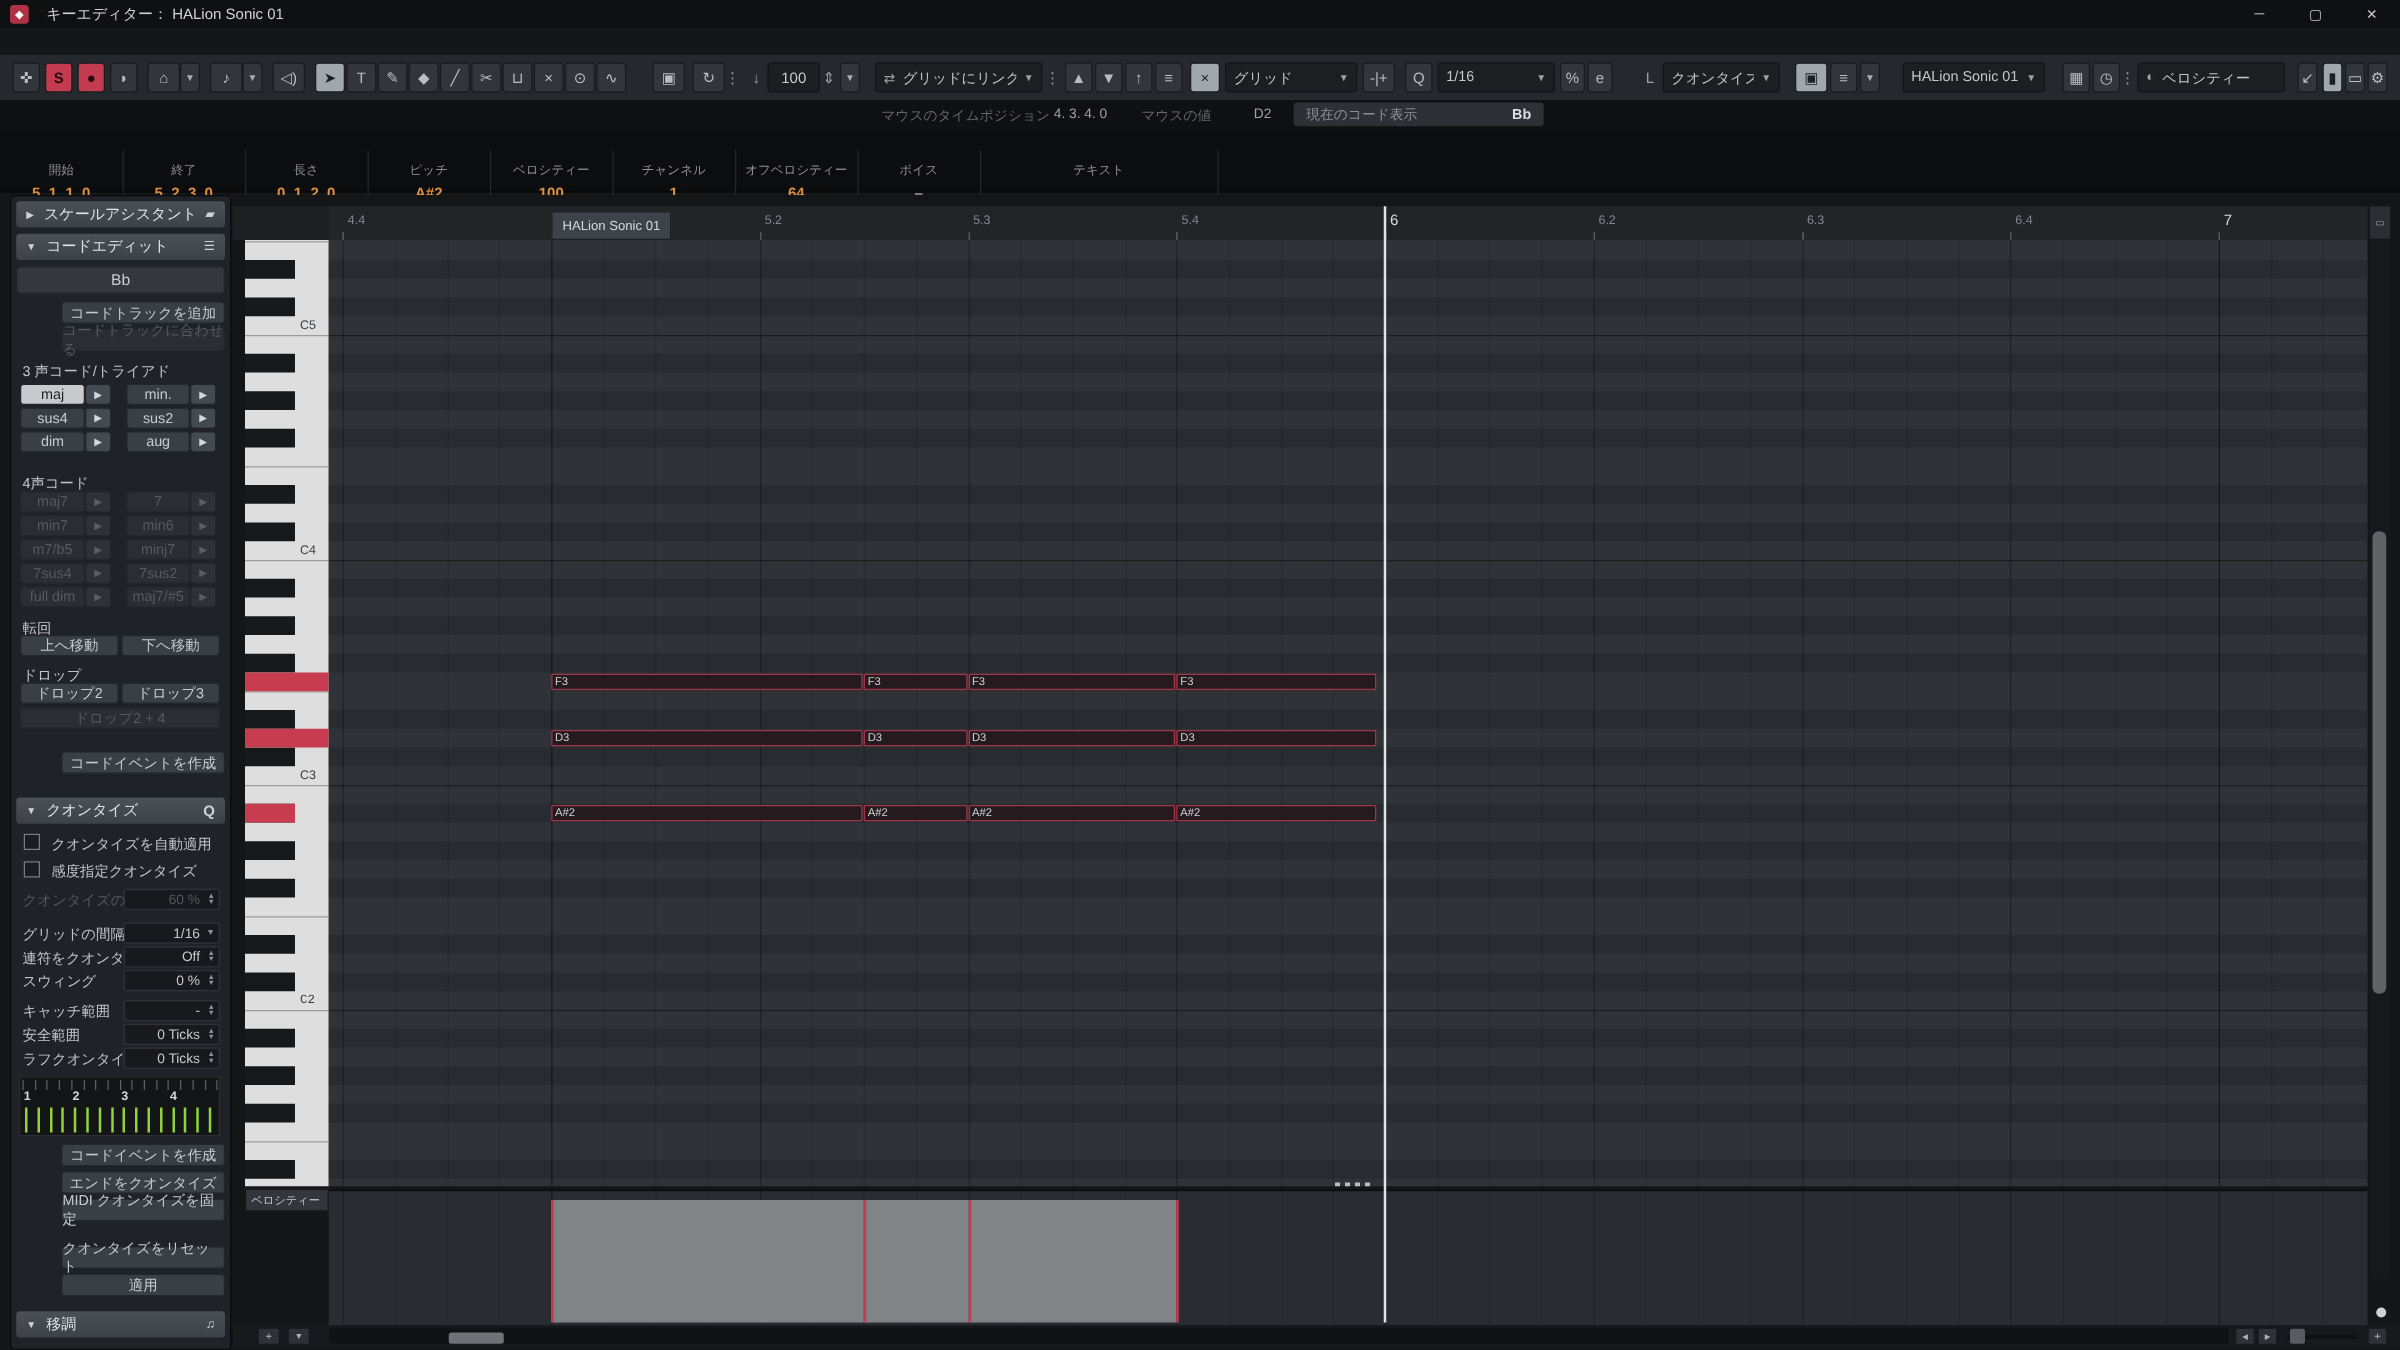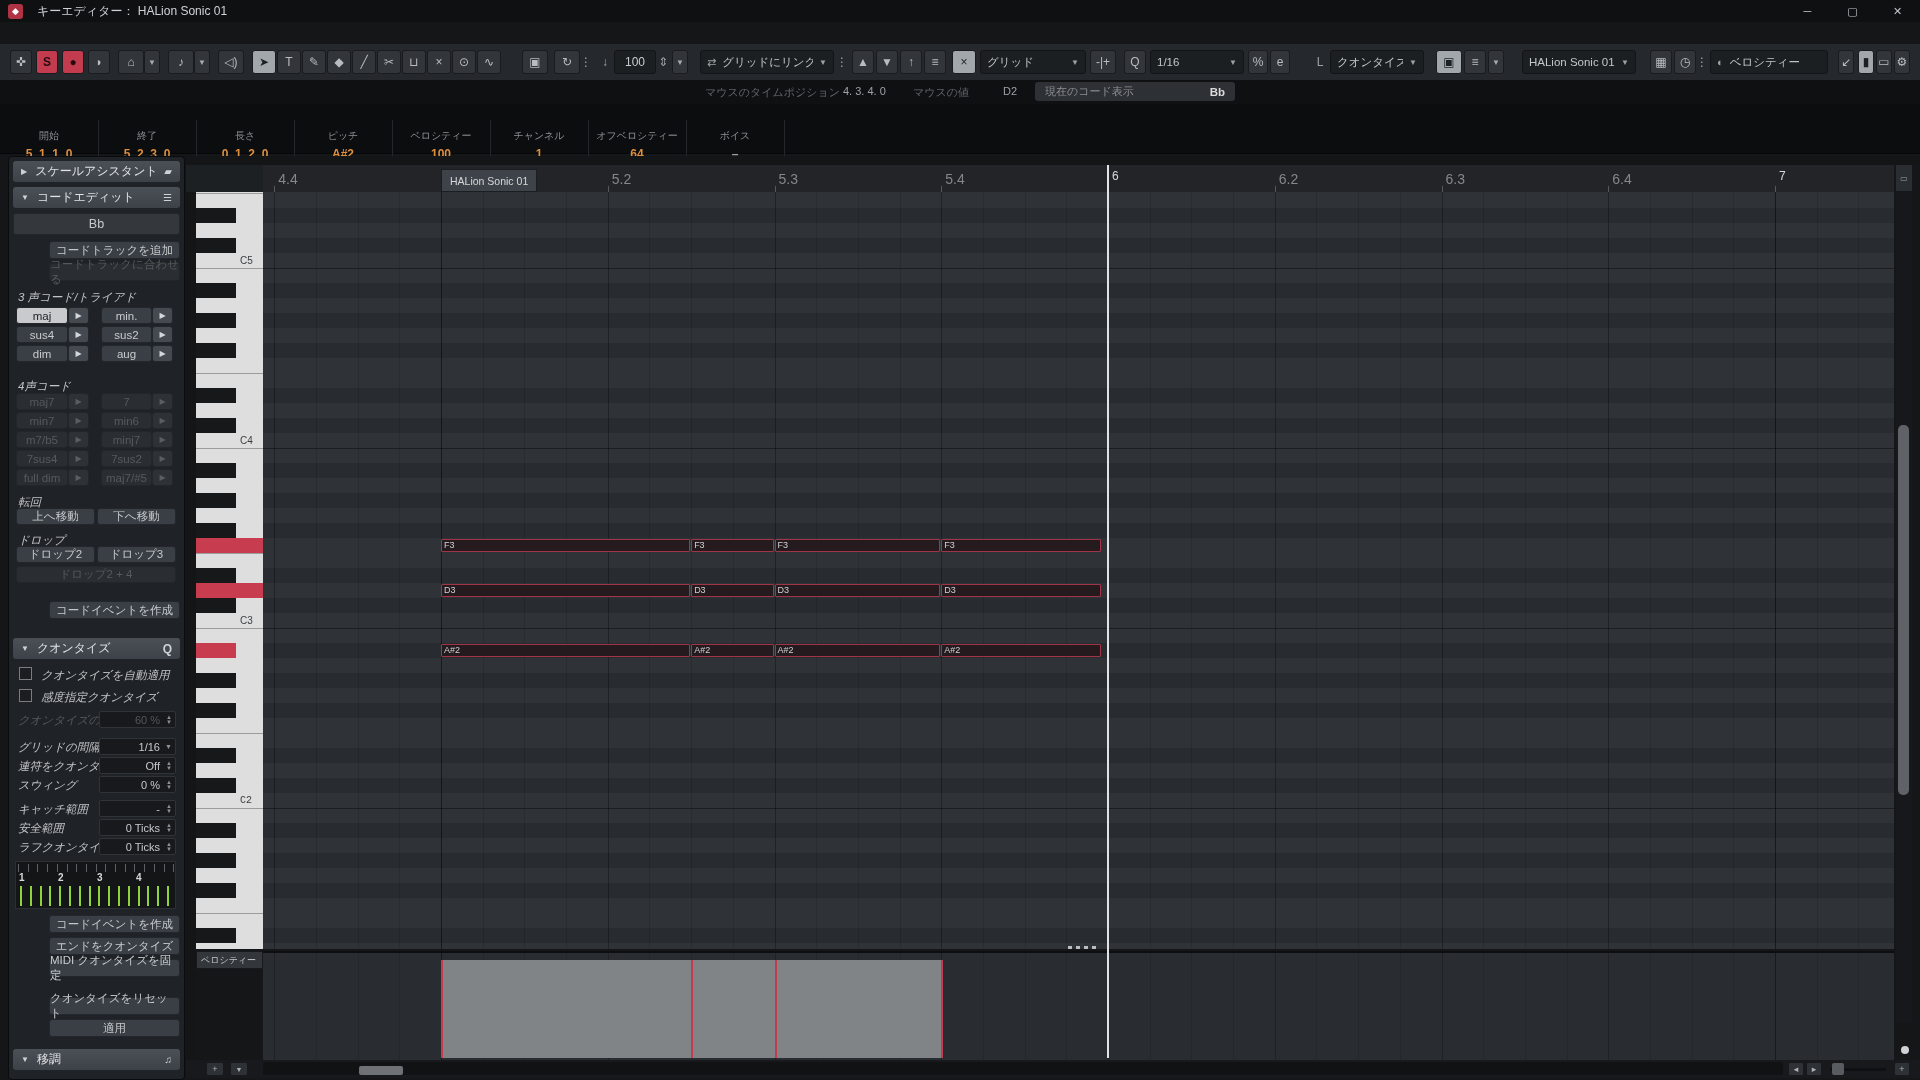--- a/index.html
+++ b/index.html
@@ -40,37 +40,37 @@
   .icol .vl{position:absolute;top:27px;width:100%;text-align:center;font-size:12px;font-weight:bold;color:#dd8e3e;}
   
   #lp{left:8px;top:156px;width:175px;height:922px;background:#1f2226;border:1px solid #0a0b0c;border-radius:4px;}
   .hdr{position:absolute;left:4px;width:167px;height:21px;background:linear-gradient(#4b5057,#3d4249);border-radius:3px;
        color:#e0e2e4;font-size:12px;display:flex;align-items:center;padding:0 8px;box-sizing:border-box;}
   .hdr .tri{font-size:8px;margin-right:8px;color:#cfd2d5;}
   .hdr .hic{margin-left:auto;font-size:10px;color:#cfd2d5;}
   .pbtn{position:absolute;background:#3a3f45;border:1px solid #23262a;border-radius:3px;color:#c8cbce;font-size:11.5px;
         display:flex;align-items:center;justify-content:center;box-sizing:border-box;}
   .pbtn.dis{background:#2a2d31;color:#565a5e;}
-  .plabel{position:absolute;font-size:11.5px;color:#c2c5c8;font-style:italic;}
+  .plabel{position:absolute;font-size:11.5px;color:#c2c5c8;}
   .plabel.dim{color:#54585c;}
   .charr{position:absolute;background:#454a51;border:1px solid #23262a;border-radius:3px;display:flex;align-items:center;justify-content:center;
          font-size:8px;color:#d4d7da;box-sizing:border-box;}
   .charr.dis{background:#2e3136;color:#5a5e62;}
   .chk{position:absolute;width:13px;height:13px;background:#1b1d20;border:1px solid #797d82;box-sizing:border-box;}
   .fld{position:absolute;height:17px;background:#17191c;border:1px solid #303439;border-radius:2px;box-sizing:border-box;
        font-size:11px;color:#c6c9cc;display:flex;align-items:center;justify-content:flex-end;padding-right:15px;}
   .fld.dim{color:#53575b;}
   .fld .sp{position:absolute;right:3px;font-size:7px;color:#8d9195;line-height:5px;text-align:center;}
   #beatviz{position:absolute;left:6px;width:161px;background:#131517;border:1px solid #2b2e32;box-sizing:border-box;}
   .bvnum{position:absolute;font-size:10px;font-weight:bold;color:#d6d8da;}
   .bvtick{position:absolute;width:1px;background:#5c6064;}
   .bvgreen{position:absolute;width:2px;background:#8fd23c;}
   
   #ruler{left:263px;top:165px;width:1631px;height:27px;background:#222428;border-bottom:1px solid #0b0c0d;overflow:hidden;}
-  .rlbl{position:absolute;top:6px;font-size:14px;color:#84878b;}
+  .rlbl{position:absolute;top:6px;font-size:10px;color:#84878b;}
   .rlbl.major{font-size:12px;color:#d7d9dc;top:4px;}
   .rtick{position:absolute;bottom:0;width:1px;height:6px;background:#55585c;}
   #partlabel{position:absolute;left:441px;top:169px;height:21px;background:#3e434a;border:1px solid #1b1d20;color:#d6d8da;
              font-size:10.5px;display:flex;align-items:center;padding:0 8px;z-index:6;}
   #keyboard{left:196px;top:192px;width:67px;height:757px;background:#dedede;overflow:hidden;}
   .bkey{position:absolute;left:0;width:40px;height:15px;background:#17181a;}
   .kline{position:absolute;left:0;width:67px;height:1px;background:#9c9c9c;}
   .pressed{position:absolute;left:0;background:#c83c50;}
   .clabel{position:absolute;left:44px;font-size:10px;color:#3a3d40;}
   #grid{left:263px;top:192px;width:1631px;height:757px;overflow:hidden;background:#2f3337;}
@@ -229,20 +229,23 @@
         <div class="lb">チャンネル</div>
         <div class="vl">1</div>
       </div>
       <div class="icol" style="left: 588px; width: 98px;">
         <div class="lb">オフベロシティー</div>
         <div class="vl">64</div>
       </div>
       <div class="icol" style="left: 686px; width: 98px;">
         <div class="lb">ボイス</div>
         <div class="vl" style="color: rgb(154, 157, 161);">–</div>
+      </div>
+      <div class="icol" style="left: 784px; width: 190px;">
+        <div class="lb">テキスト</div>
       </div>
     </div>
 
   <div class="abs" id="cornerTL"></div>
   <div class="abs" id="leftgap"></div>
   <div class="abs" id="kbcorner"></div>
 
   <div class="abs" id="ruler">
       <div class="rlbl" style="left: 15.25px;">4.4</div>
       <div class="rtick" style="left: 11.25px;"></div>

